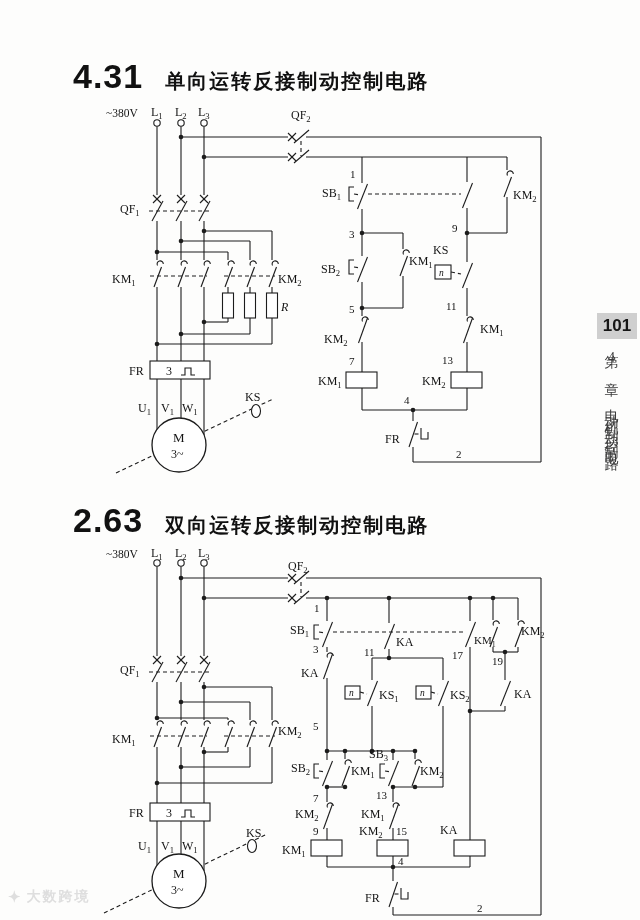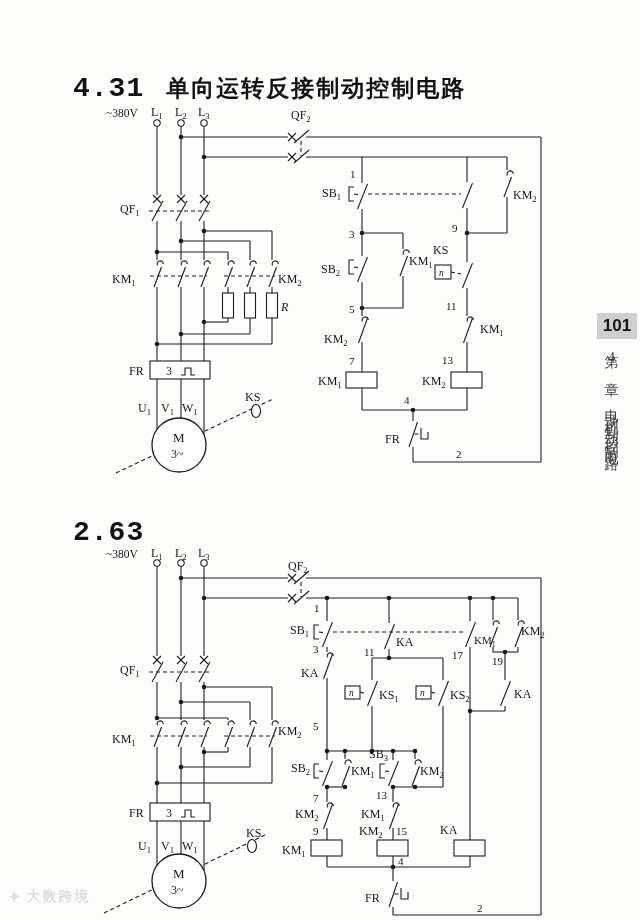--- a/index.html
+++ b/index.html
@@ -3,22 +3,22 @@
 <meta charset="utf-8">
 <style>
   html,body{margin:0;padding:0;background:#fff;}
   .page{position:relative;width:640px;height:920px;background:#fdfdfc;overflow:hidden;
         font-family:"Liberation Sans",sans-serif;color:#111;}
   svg#schematic{position:absolute;left:0;top:0;}
   svg text{font-family:"Liberation Serif","DejaVu Serif",serif;fill:#141414;}
   .fig-head{position:absolute;left:73px;display:flex;align-items:baseline;gap:22px;}
   .fig-head.t1{top:57px;}
   .fig-head.t2{top:501px;}
-  .fig-no{font-weight:bold;font-size:28px;letter-spacing:1px;font-family:Liberation Mono, monospace;margin-top:16px;}
-  .fig-name{font-weight:bold;font-size:23px;letter-spacing:2px;font-family:"Liberation Sans",sans-serif;}
+  .fig-no{font-weight:bold;font-size:34px;letter-spacing:1px;font-family:Liberation Sans, sans-serif;}
+  .fig-name{font-weight:bold;font-size:20px;letter-spacing:2px;font-family:"Liberation Sans",sans-serif;}
   .pageno{position:absolute;left:597px;top:313px;width:40px;height:26px;background:#cfcfcf;
           display:flex;align-items:center;justify-content:center;
           font-weight:bold;font-size:17px;color:#161616;}
   .chap,.chaptitle{position:absolute;left:602px;writing-mode:vertical-rl;text-orientation:upright;
           font-family:"Liberation Serif","DejaVu Serif",serif;font-size:14px;color:#3a3a3a;letter-spacing:6px;}
   .chap{top:344px;}
   .chaptitle{top:398px;}
   .watermark{position:absolute;left:8px;top:888px;display:flex;align-items:center;gap:4px;
           color:#dedede;font-size:14px;font-weight:bold;letter-spacing:2px;}
   .watermark .wicon{font-size:15px;}
@@ -429,20 +429,21 @@
       </g>
   </svg>
 
   <header class="fig-head t1">
     <span class="fig-no">4.31</span>
     <span class="fig-name">单向运转反接制动控制电路</span>
   </header>
 
   <header class="fig-head t2">
     <span class="fig-no">2.63</span>
+    <span class="fig-name">双向运转反接制动控制电路</span>
   </header>
 
   <div class="pageno">101</div>
   <div class="chap">第4章</div>
   <div class="chaptitle">电动机制动控制电路</div>
 
   <div class="watermark">
     <span class="wicon">✦</span>
     <span>大数跨境</span>
   </div>

